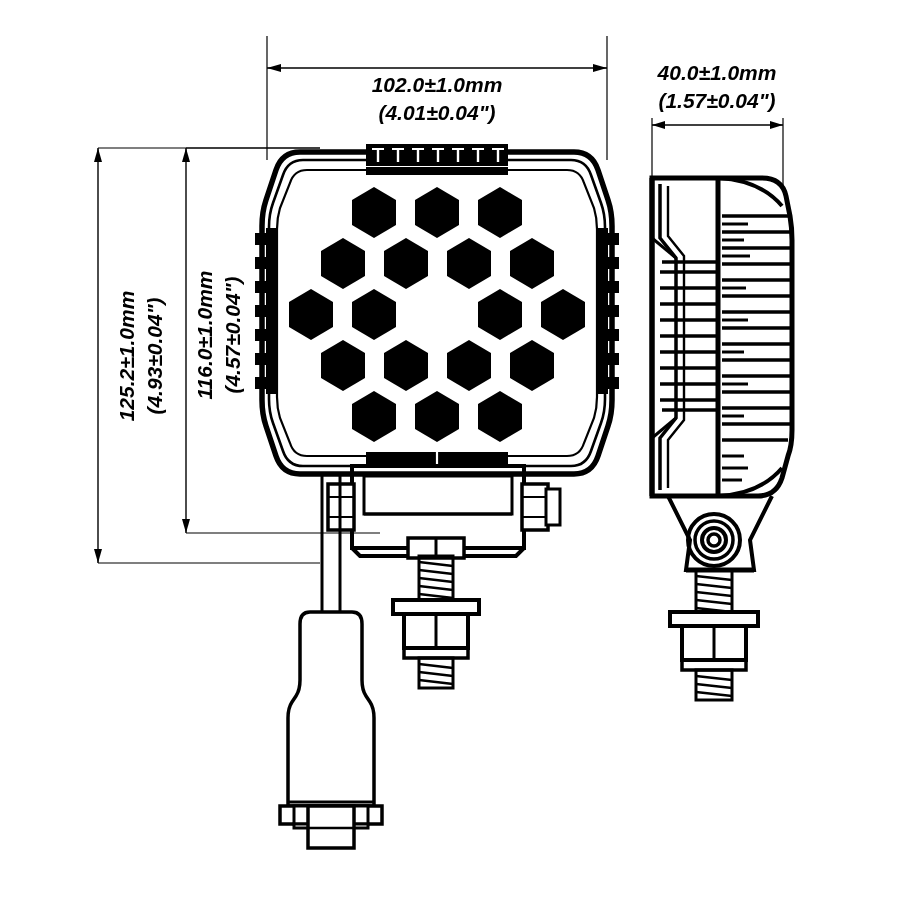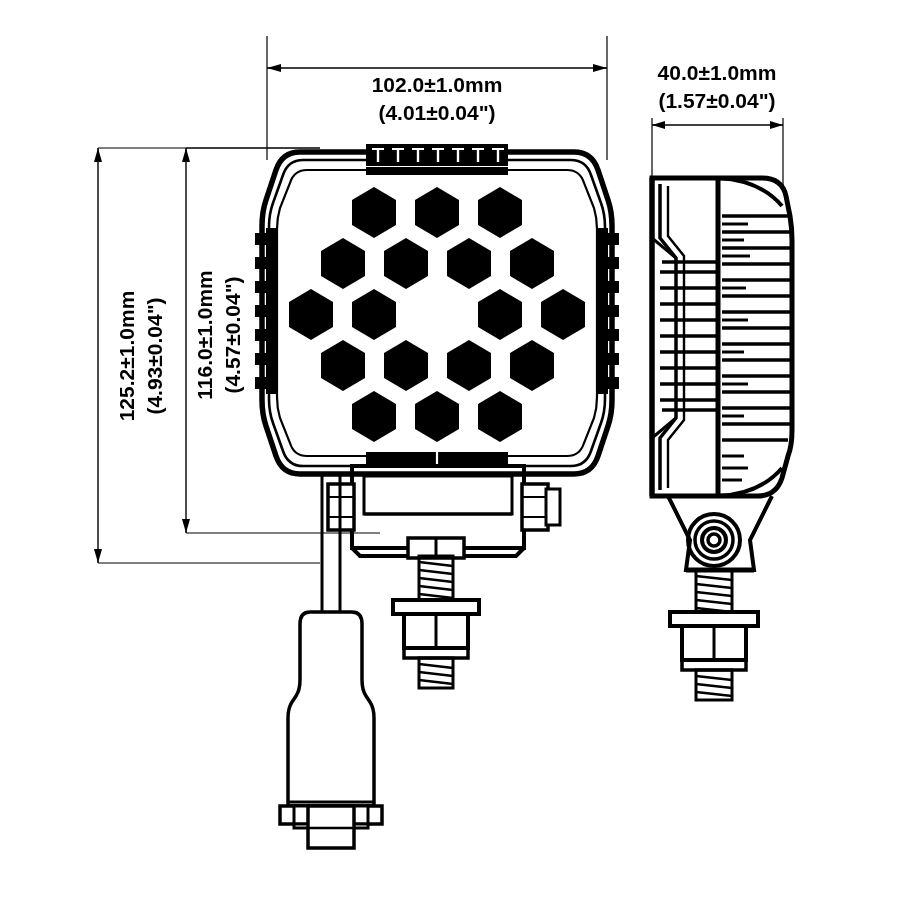--- a/index.html
+++ b/index.html
@@ -1,17 +1,17 @@
 <!DOCTYPE html>
 <html><head>
 <meta charset="utf-8">
 <style>
   html,body{margin:0;padding:0;background:#ffffff;}
   body{width:900px;height:900px;font-family:"Liberation Sans",sans-serif;overflow:hidden;}
-  #stage{position:relative;width:756px;height:900px;background:#ffffff;}
+  #stage{position:relative;width:756px;height:900px;background:#ffffff;font-style:italic;}
   svg{display:block;}
   .dimtext{font-family:"Liberation Sans",sans-serif;font-weight:bold;font-size:21px;fill:#000;}
   .dimtext-v{font-family:"Liberation Sans",sans-serif;font-weight:bold;font-size:21px;fill:#000;}
 </style>
 </head>
 <body>
 
 <div id="stage">
 <svg width="900" height="900" viewBox="0 0 900 900">
 

